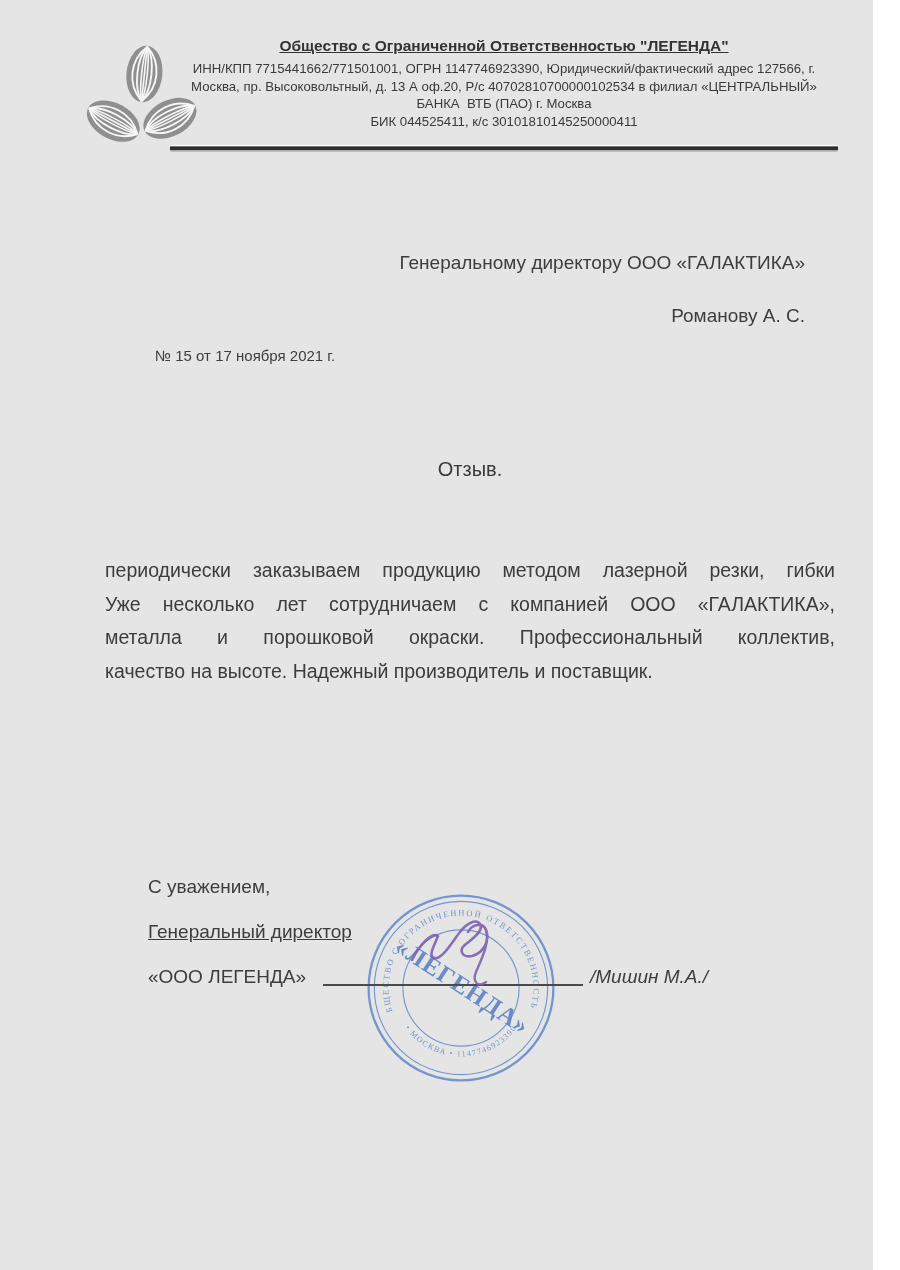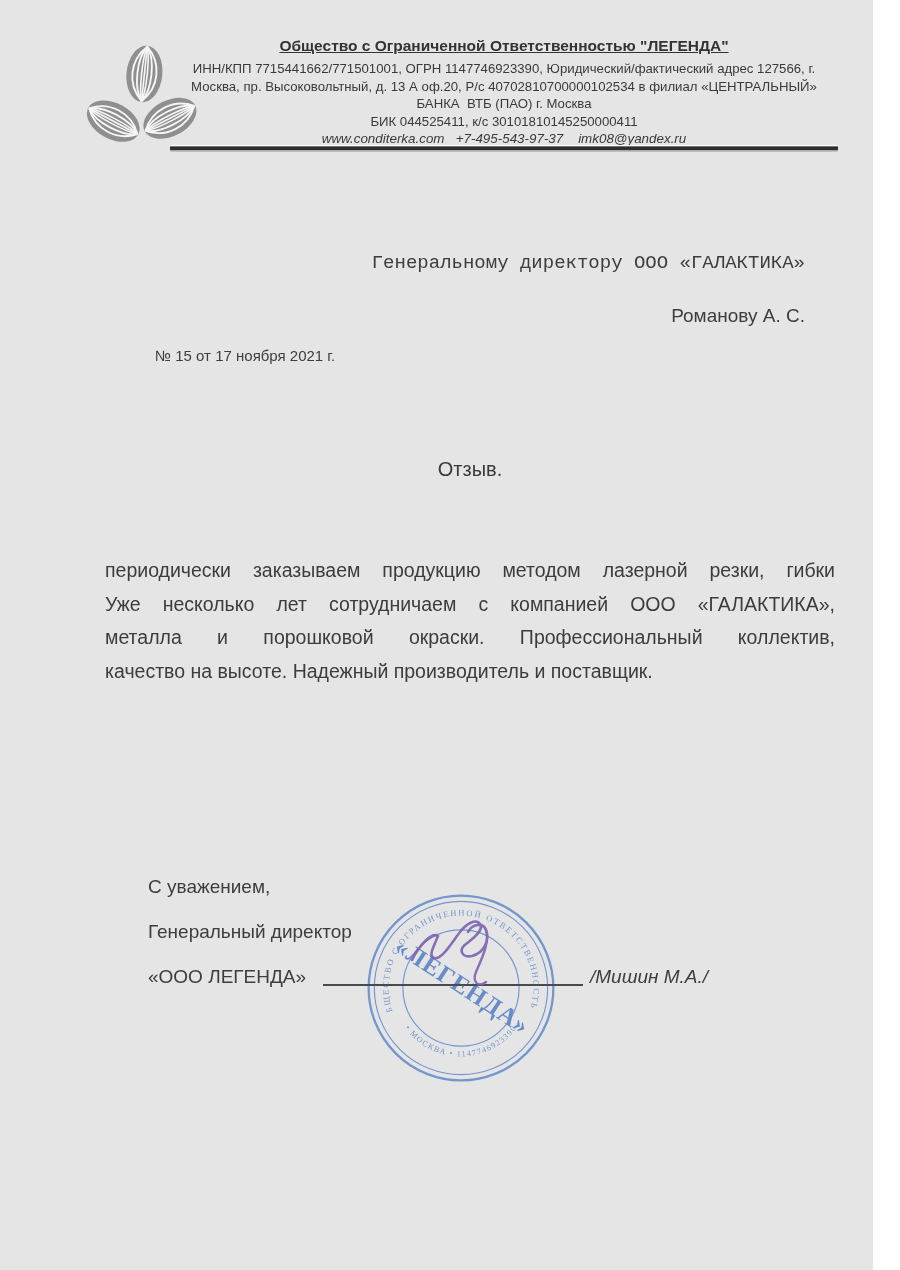--- a/index.html
+++ b/index.html
@@ -64,21 +64,21 @@
   }
   
   .recipient {
     position: absolute;
     right: 68px;
     top: 252px;
     text-align: right;
     font-size: 19px;
     color: #3d3d3d;
   }
-  .recipient .recipient-line { margin-bottom: 31px; font-family: Liberation Mono, monospace; }
+  .recipient .recipient-line { margin-bottom: 31px; }
   
   .reference {
     position: absolute;
     left: 155px;
     top: 347px;
     font-size: 15px;
     color: #3d3d3d;
   }
   .letter-title {
     position: absolute;
@@ -107,21 +107,21 @@
     text-align: left;
   }
   
   .closing-line {
     position: absolute;
     left: 148px;
     font-size: 19px;
     color: #3d3d3d;
   }
   .closing-1 { top: 876px; text-align: center; }
-  .closing-2 { top: 921px; }
+  .closing-2 { top: 921px; text-decoration: underline; }
   .closing-3 { top: 966px; }
   .stamp {
     position: absolute;
     left: 361px;
     top: 888px;
     opacity: 0.82;
   }
   .handwritten {
     position: absolute;
     left: 398px;
@@ -167,21 +167,20 @@
     <use href="#bean" transform="translate(31,83) rotate(-62)"></use>
     <use href="#bean" transform="translate(91,80) rotate(63)"></use>
   </svg>
 
   <div class="letterhead">
     <div class="company-title">Общество с Ограниченной Ответственностью "ЛЕГЕНДА"</div>
     <div class="line">ИНН/КПП 7715441662/771501001, ОГРН 1147746923390, Юридический/фактический адрес 127566, г.</div>
     <div class="line">Москва, пр. Высоковольтный, д. 13 А оф.20, Р/с 40702810700000102534 в филиал «ЦЕНТРАЛЬНЫЙ»</div>
     <div class="line">БАНКА  ВТБ (ПАО) г. Москва</div>
     <div class="line">БИК 044525411, к/с 30101810145250000411</div>
-    <div class="contacts">www.conditerka.com   +7-495-543-97-37    imk08@yandex.ru</div>
   </div>
 
   <div class="divider"></div>
 
   <div class="recipient">
     <div class="recipient-line">Генеральному директору ООО «ГАЛАКТИКА»</div>
     <div>Романову А. С.</div>
   </div>
 
   <div class="reference">№ 15 от 17 ноября 2021 г.</div>

